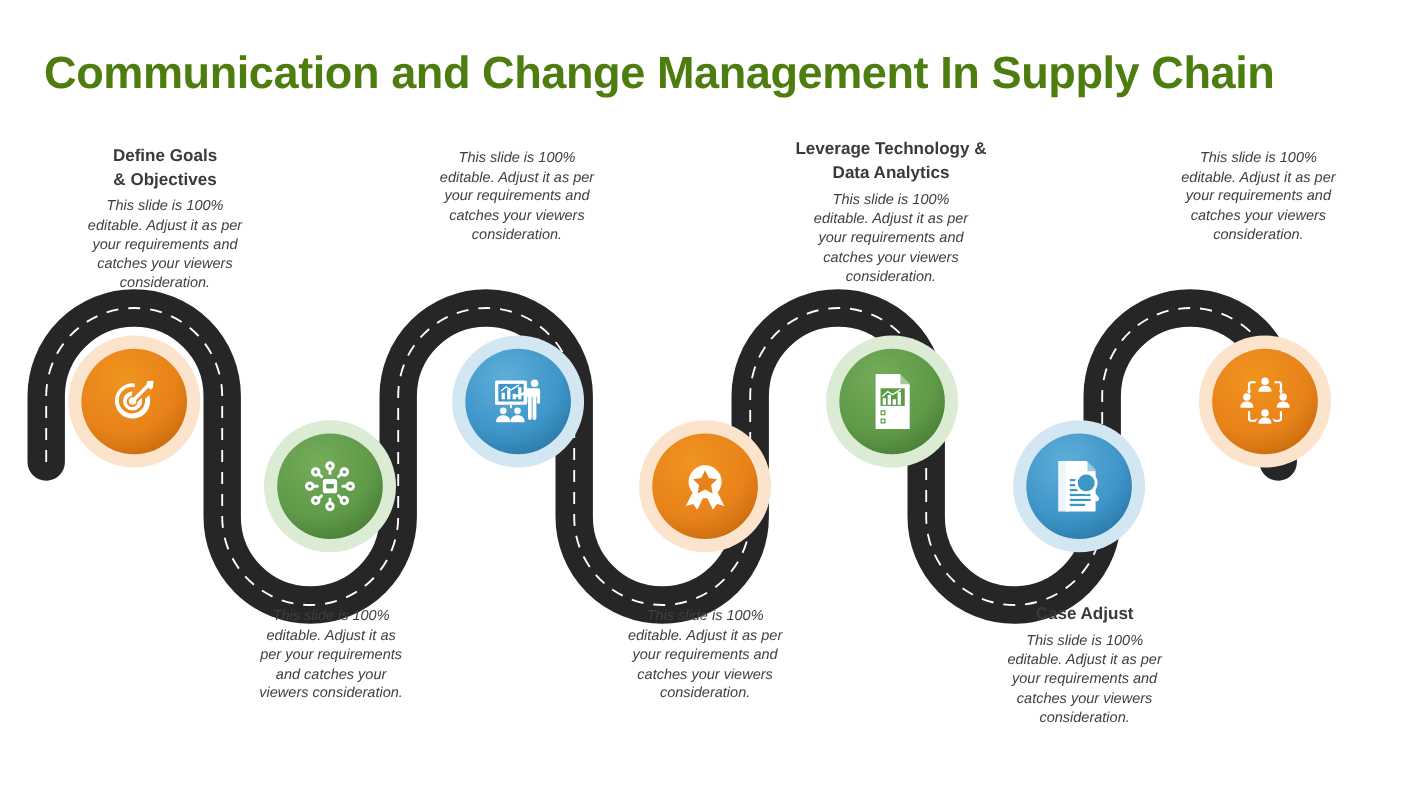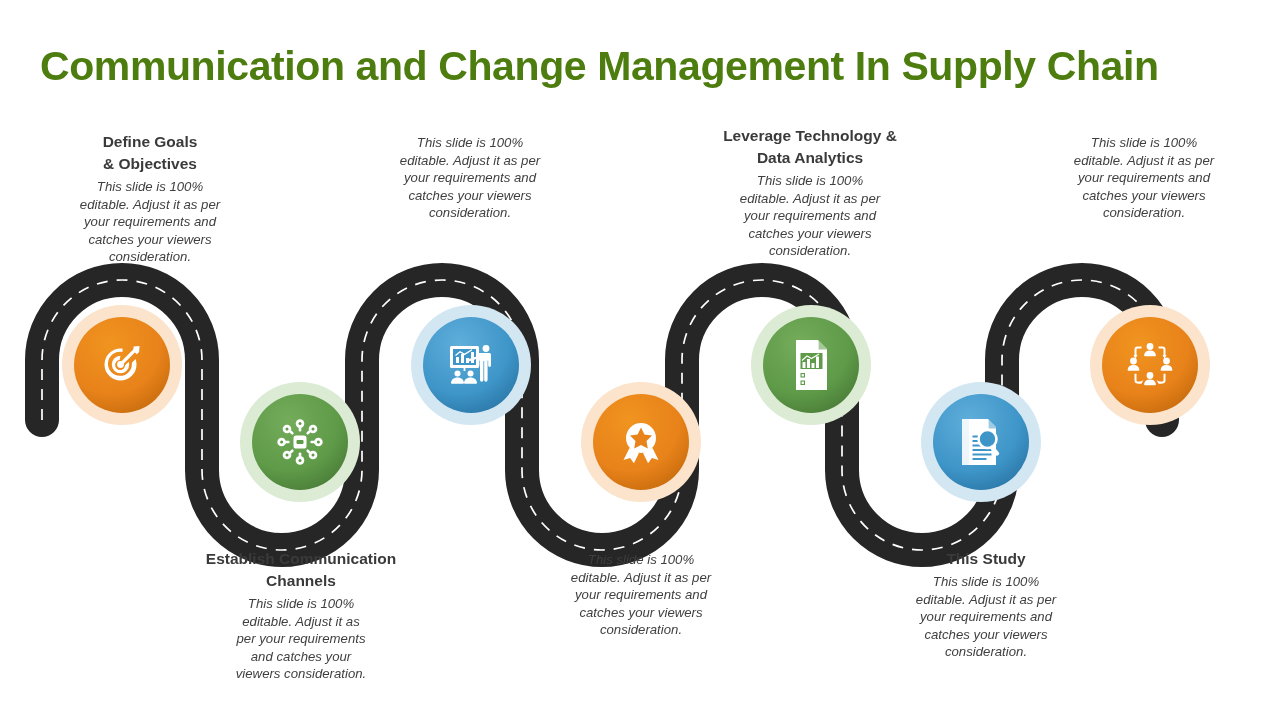--- a/index.html
+++ b/index.html
@@ -286,22 +286,20 @@
     <div class="hd">Define Goals
 &amp; Objectives</div>
     <div class="bd">This slide is 100%
 editable. Adjust it as per
 your requirements and
 catches your viewers
 consideration.</div>
   </div>
 
   <div class="txt" style="left:196px; top:548px; width:210px;">
-    <div class="hd">Establish Communication
-Channels</div>
     <div class="bd">This slide is 100%
 editable. Adjust it as
 per your requirements
 and catches your
 viewers consideration.</div>
   </div>
 
   <div class="txt" style="left:377px; top:131px; width:186px;">
     <div class="bd">This slide is 100%
 editable. Adjust it as per
@@ -322,21 +320,21 @@
     <div class="hd">Leverage Technology &amp;
 Data Analytics</div>
     <div class="bd">This slide is 100%
 editable. Adjust it as per
 your requirements and
 catches your viewers
 consideration.</div>
   </div>
 
   <div class="txt" style="left:888px; top:548px; width:196px;">
-    <div class="hd">This Study</div>
+    <div class="hd">Case Adjust</div>
     <div class="bd">This slide is 100%
 editable. Adjust it as per
 your requirements and
 catches your viewers
 consideration.</div>
   </div>
 
   <div class="txt" style="left:1046px; top:131px; width:196px;">
     <div class="bd">This slide is 100%
 editable. Adjust it as per

